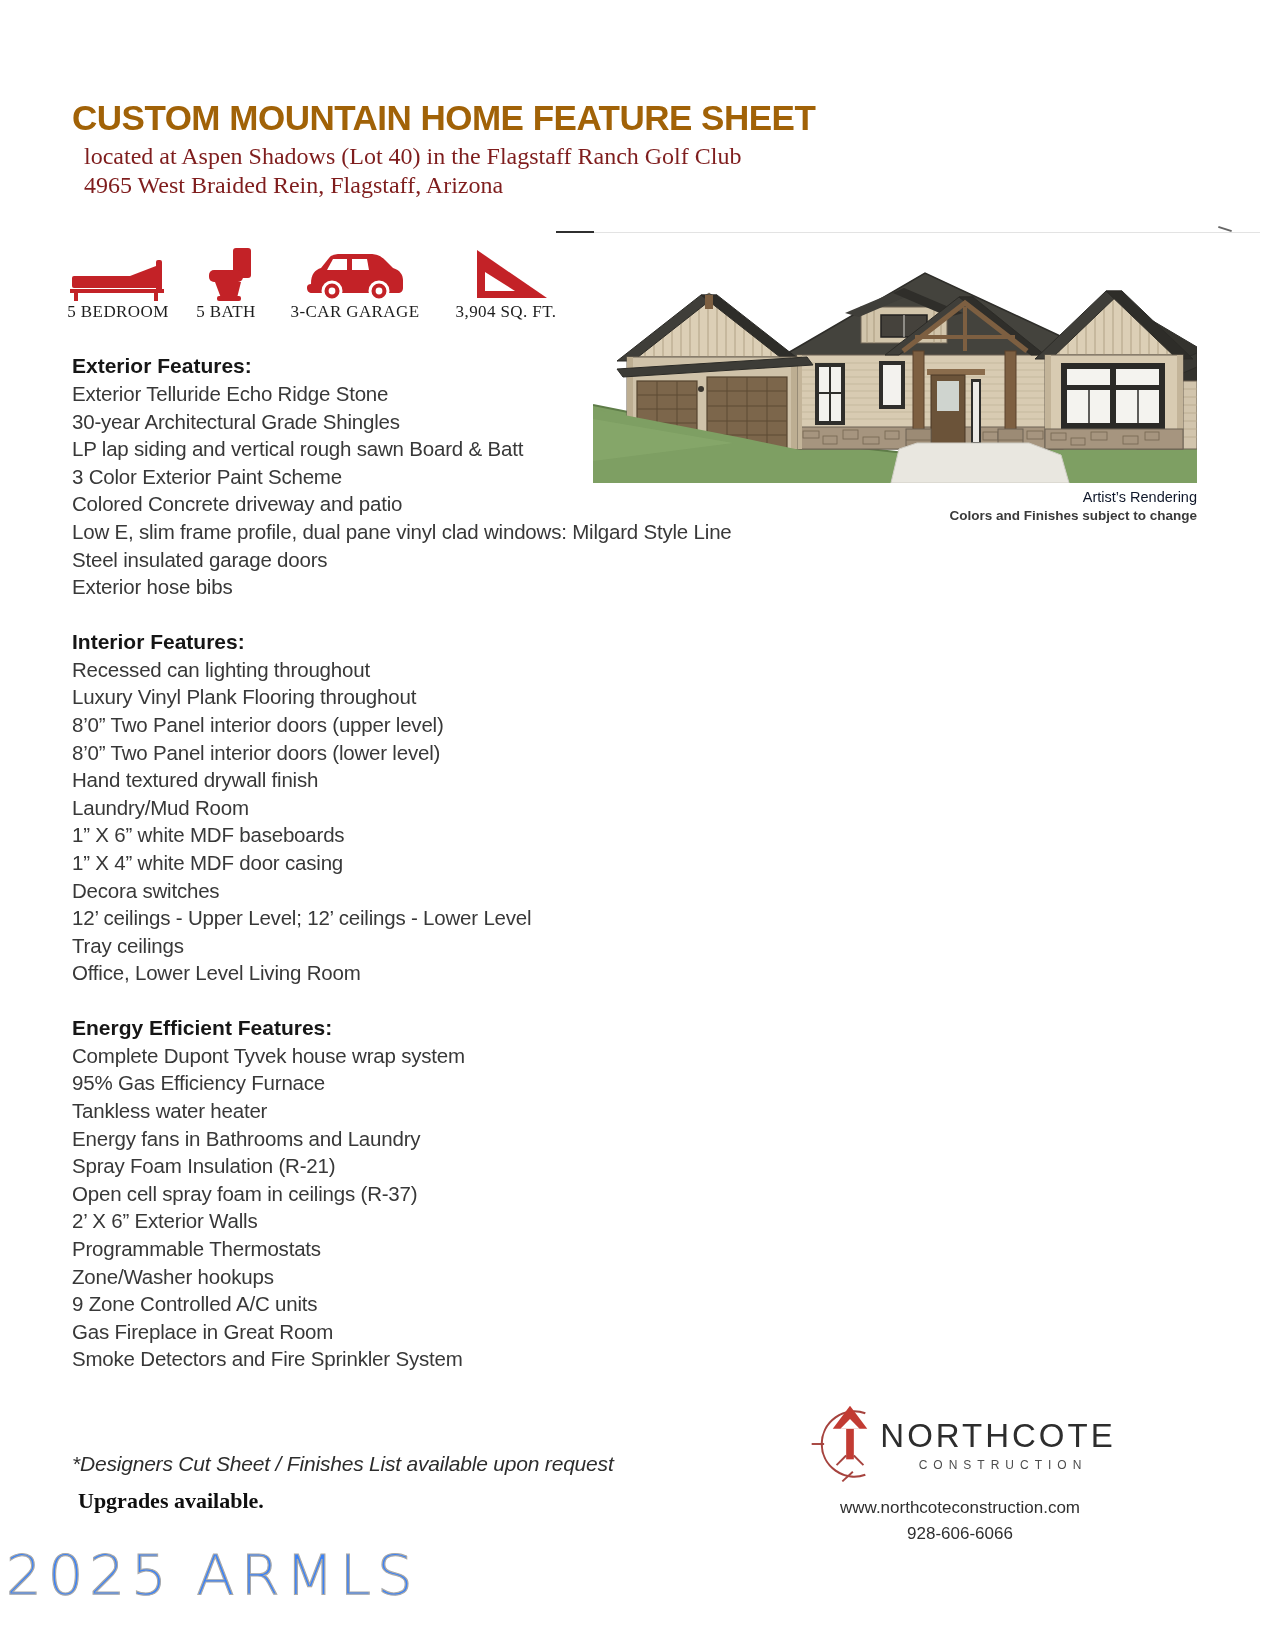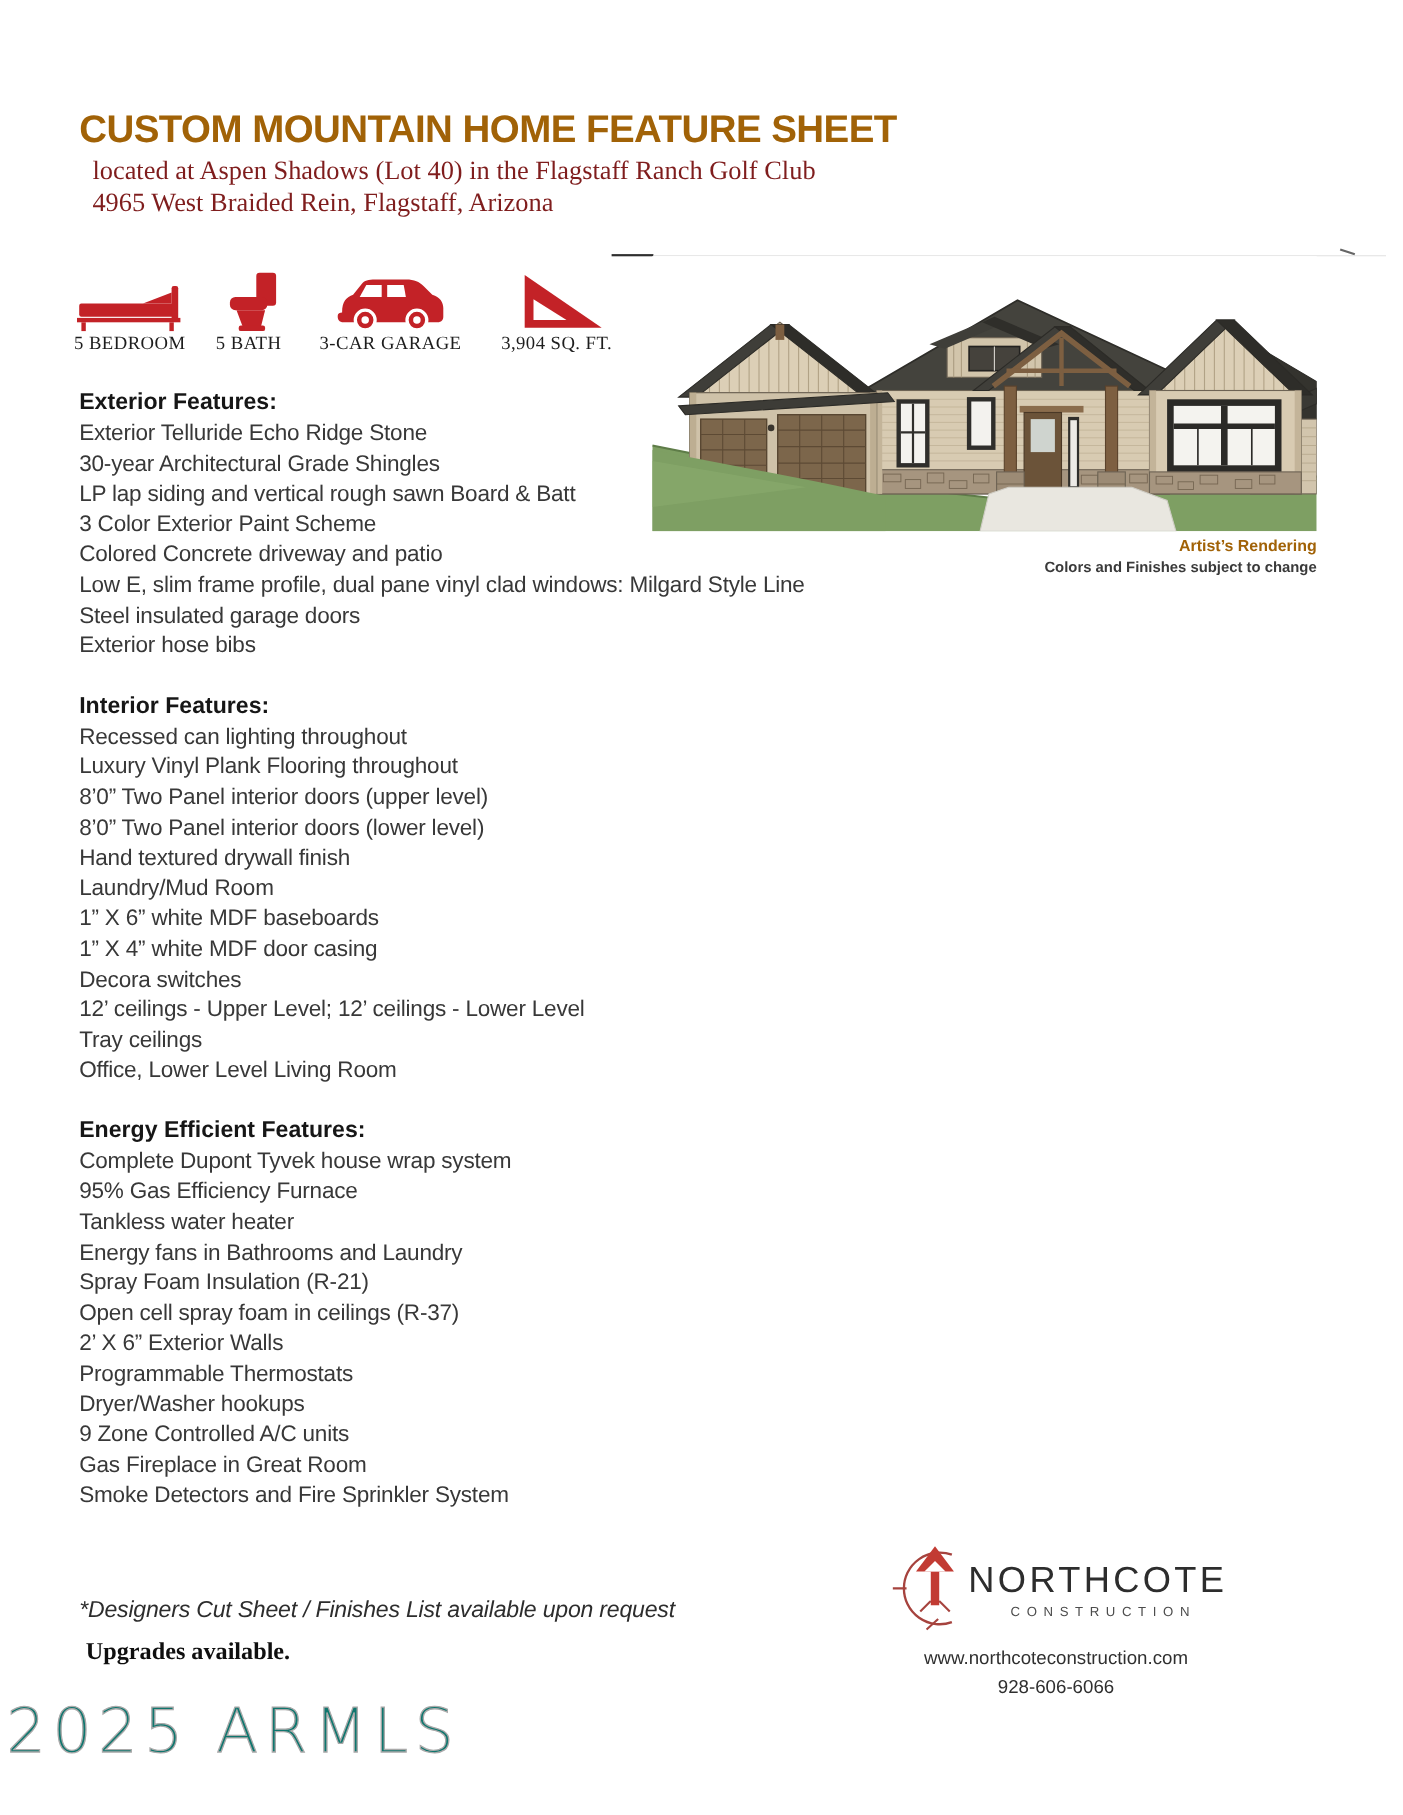--- a/index.html
+++ b/index.html
@@ -21,21 +21,21 @@
   
   .rule-dash{position:absolute;left:556px;top:231px;width:38px;height:2px;background:#2f2f2f;}
   .rule-faint{position:absolute;left:594px;top:232px;width:666px;height:1px;background:#e3e3e3;}
   .rule-tick{position:absolute;left:1218px;top:228px;width:14px;height:2px;background:#666;
              transform:rotate(18deg);}
 
   
   .figure{position:absolute;left:593px;top:233px;width:604px;height:250px;background:#fff;}
   .figure svg{display:block;width:604px;height:250px;}
   .caption{position:absolute;left:760px;top:489px;width:437px;text-align:right;}
-  .caption-title{font-size:14.5px;font-weight:bold;color:#a16207;}
+  .caption-title{font-size:14.5px;font-weight:normal;color:#0f172a;}
   .caption-note{font-size:13.5px;color:#3a3a3a;margin-top:3px;font-weight:bold;}
 
   
   .features{position:absolute;left:72px;top:352px;width:690px;}
   .feat-section{margin:0 0 27px 0;}
   .feat-heading{margin:0;font-size:21px;font-weight:bold;color:#161616;line-height:28px;
                 font-family:"Liberation Sans",sans-serif;}
   .feat-list{list-style:none;margin:0;padding:0;}
   .feat-item{font-size:20.5px;line-height:27.6px;letter-spacing:-0.2px;color:#383838;white-space:nowrap;}
 
@@ -51,21 +51,21 @@
   .logo-mark{width:92px;height:92px;flex:0 0 auto;margin-right:-16px;}
   .logo-text{text-align:center;}
   .builder-name{font-size:33px;font-weight:300;letter-spacing:3px;color:#2d2d2d;
                 font-family:"Liberation Sans",sans-serif;}
   .builder-tagline{font-size:12px;letter-spacing:6px;color:#4c4c4c;margin-top:3px;padding-left:10px;}
   .builder-website{font-size:17px;color:#2f2f2f;margin-top:8px;}
   .builder-phone{font-size:17px;color:#2f2f2f;margin-top:6px;}
 
   
   .watermark{position:absolute;left:6px;top:1542px;font-size:56px;letter-spacing:6px;
-             font-family:"DejaVu Sans",sans-serif;font-weight:200;color:#0f766e;
+             font-family:"DejaVu Sans",sans-serif;font-weight:200;color:#3b82f6;
              -webkit-text-stroke:1.2px #a9a9a9;text-stroke:1.2px #a9a9a9;}
 </style>
 </head>
 <body>
 
 <div class="page">
 
   <div class="title">CUSTOM MOUNTAIN HOME FEATURE SHEET</div>
   <div class="subtitle">
     <div>located at Aspen Shadows (Lot 40) in the Flagstaff Ranch Golf Club</div>
@@ -358,21 +358,21 @@
       <ul class="feat-list">
 
       <li class="feat-item">Complete Dupont Tyvek house wrap system</li>
           <li class="feat-item">95% Gas Efficiency Furnace</li>
           <li class="feat-item">Tankless water heater</li>
           <li class="feat-item">Energy fans in Bathrooms and Laundry</li>
           <li class="feat-item">Spray Foam Insulation (R-21)</li>
           <li class="feat-item">Open cell spray foam in ceilings (R-37)</li>
           <li class="feat-item">2’ X 6” Exterior Walls</li>
           <li class="feat-item">Programmable Thermostats</li>
-          <li class="feat-item">Dryer/Washer hookups</li>
+          <li class="feat-item">Zone/Washer hookups</li>
           <li class="feat-item">9 Zone Controlled A/C units</li>
           <li class="feat-item">Gas Fireplace in Great Room</li>
           <li class="feat-item">Smoke Detectors and Fire Sprinkler System</li>
         </ul>
     </section>
   </div>
 
   <div class="designers-note">*Designers Cut Sheet / Finishes List available upon request</div>
   <div class="upgrades-note">Upgrades available.</div>
 

